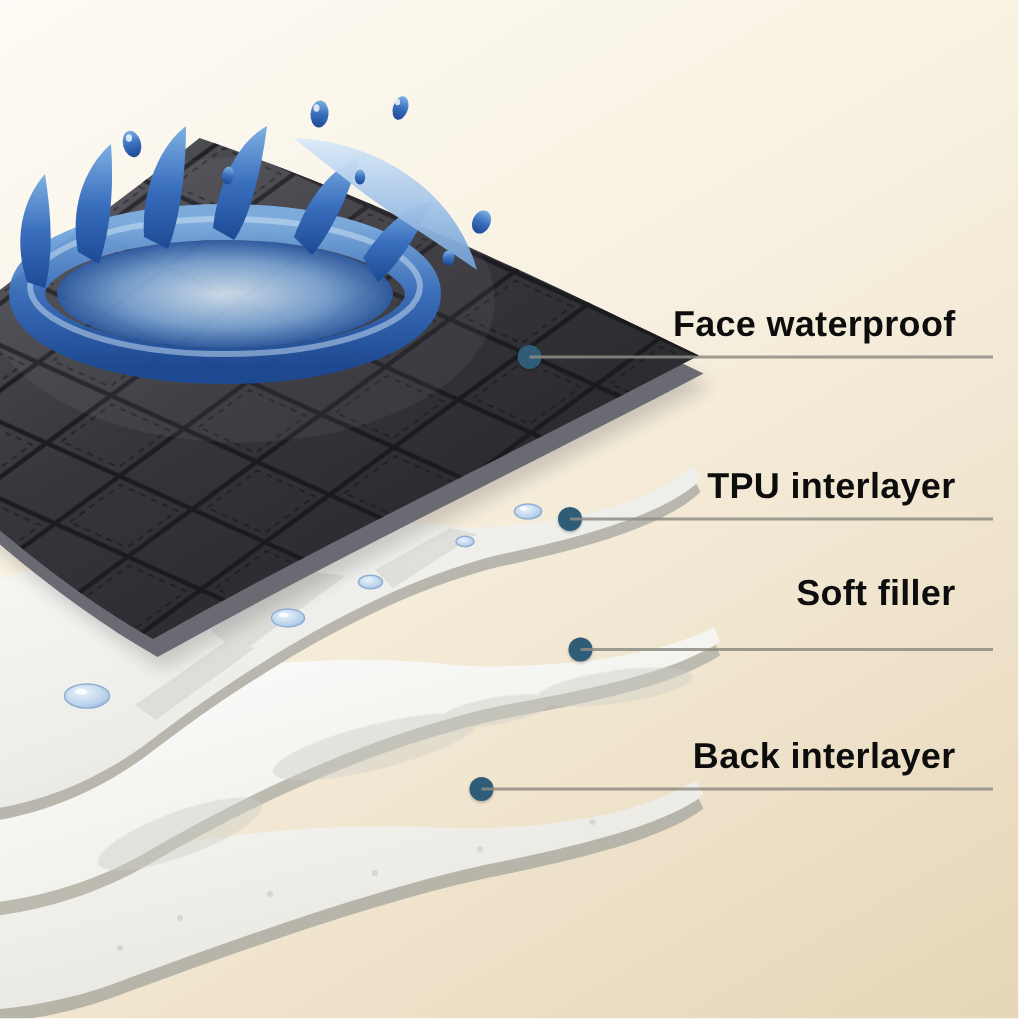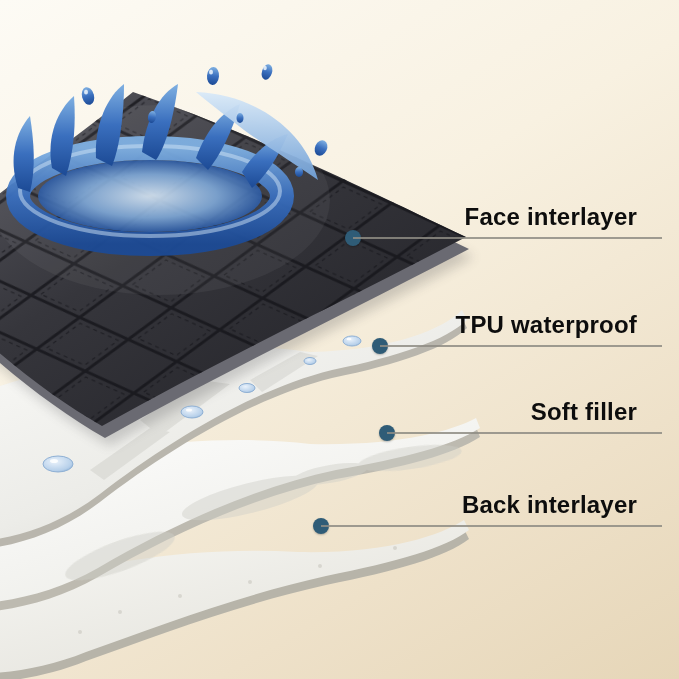--- a/index.html
+++ b/index.html
@@ -159,33 +159,33 @@
       <ellipse cx="310" cy="361" rx="6" ry="3.5" fill="url(#dropG)" stroke="#8fb0d4" stroke-width="1"></ellipse>
       <ellipse cx="54" cy="461" rx="4" ry="2" fill="#ffffff" opacity="0.85"></ellipse>
       <ellipse cx="189" cy="410" rx="3" ry="1.5" fill="#ffffff" opacity="0.85"></ellipse>
       <ellipse cx="349" cy="339" rx="2.5" ry="1.3" fill="#ffffff" opacity="0.85"></ellipse>
     </g>
   </svg>
 
   <div class="callout">
     <div class="dot" style="left:345px;top:230px;"></div>
     <div class="line" style="left:353px;top:237px;width:309px;"></div>
-    <div class="label" style="top:203px;">Face interlayer</div>
+    <div class="label" style="top:203px;">Face waterproof</div>
   </div>
 
   <div class="callout">
     <div class="dot" style="left:372px;top:338px;"></div>
     <div class="line" style="left:380px;top:345px;width:282px;"></div>
-    <div class="label" style="top:311px;">TPU waterproof</div>
+    <div class="label" style="top:311px;">TPU interlayer</div>
   </div>
 
   <div class="callout">
     <div class="dot" style="left:379px;top:425px;"></div>
     <div class="line" style="left:387px;top:432px;width:275px;"></div>
-    <div class="label" style="top:398px;">Soft filler</div>
+    <div class="label" style="top:382px;">Soft filler</div>
   </div>
 
   <div class="callout">
     <div class="dot" style="left:313px;top:518px;"></div>
     <div class="line" style="left:321px;top:525px;width:341px;"></div>
     <div class="label" style="top:491px;">Back interlayer</div>
   </div>
 
 </div>
 

